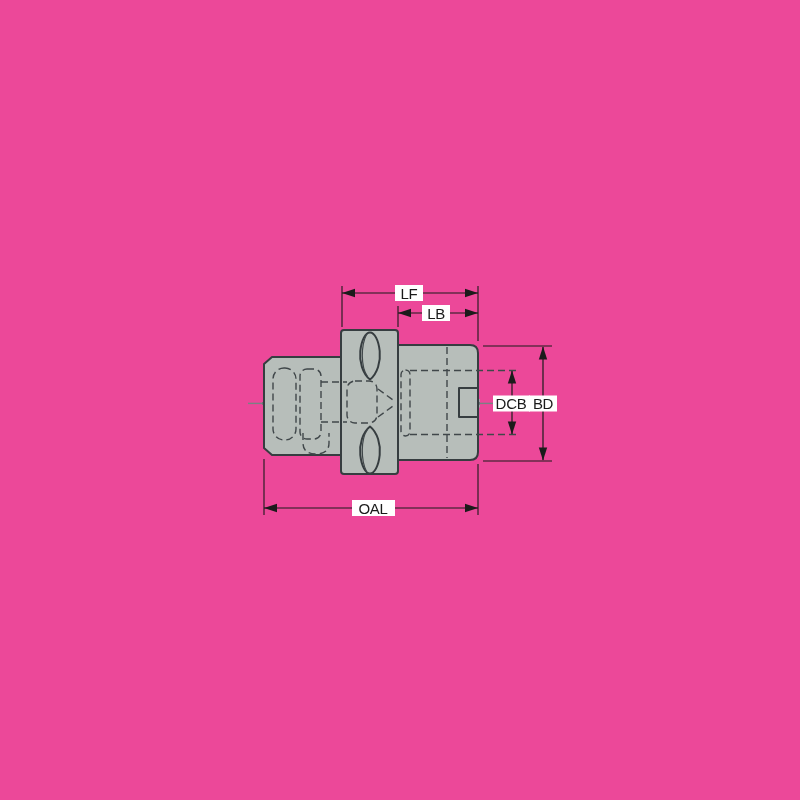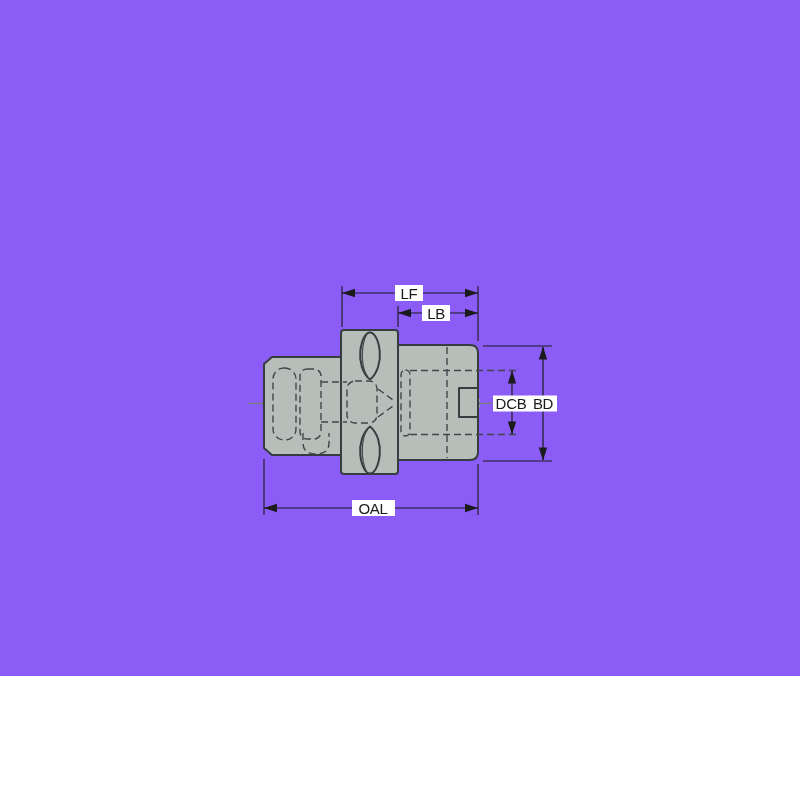--- a/index.html
+++ b/index.html
@@ -1,20 +1,20 @@
 <!DOCTYPE html>
 <html><head>
 <meta charset="utf-8">
 <style>
   html, body { margin: 0; padding: 0; background: #ffffff; }
   .page {
     position: relative;
     width: 800px;
-    height: 676px;
-    background: #8b5cf6;
+    height: 800px;
+    background: #ec4899;
     overflow: hidden;
     font-family: "Liberation Sans", sans-serif;
   }
   svg { display: block; }
 
   
   .outline {
     stroke: #363d40;
     stroke-width: 2;
     stroke-linejoin: round;

